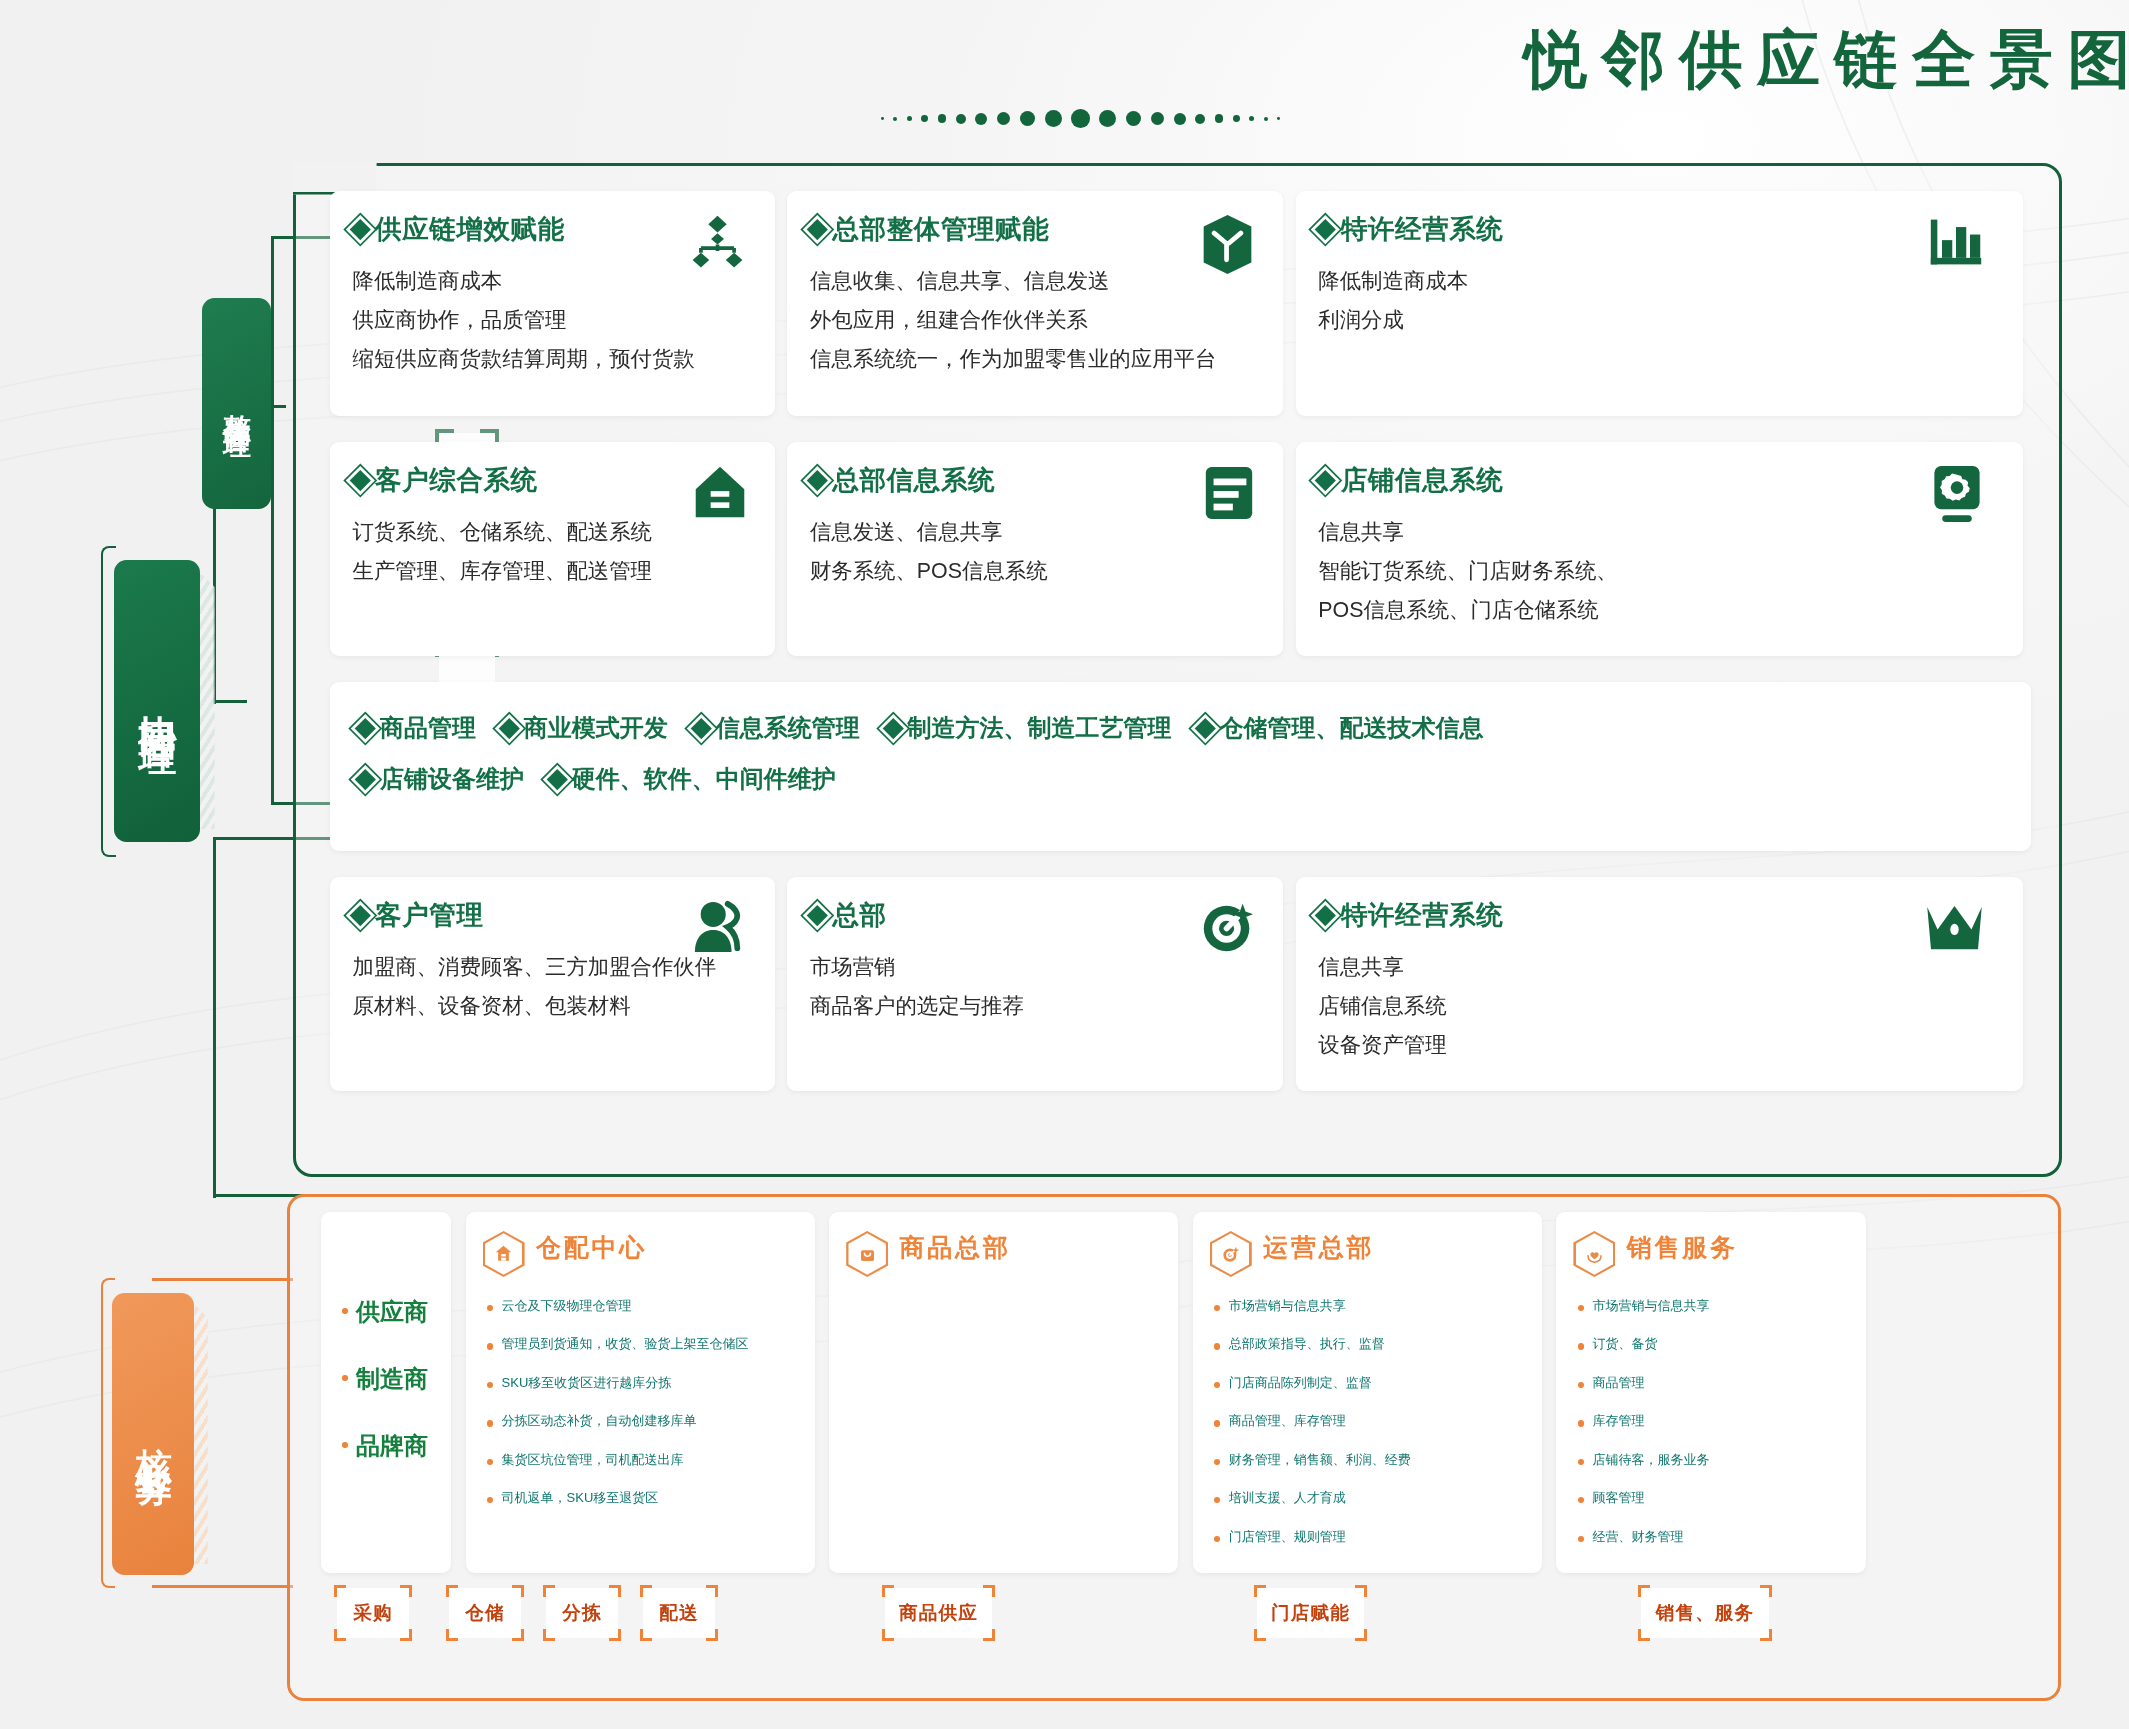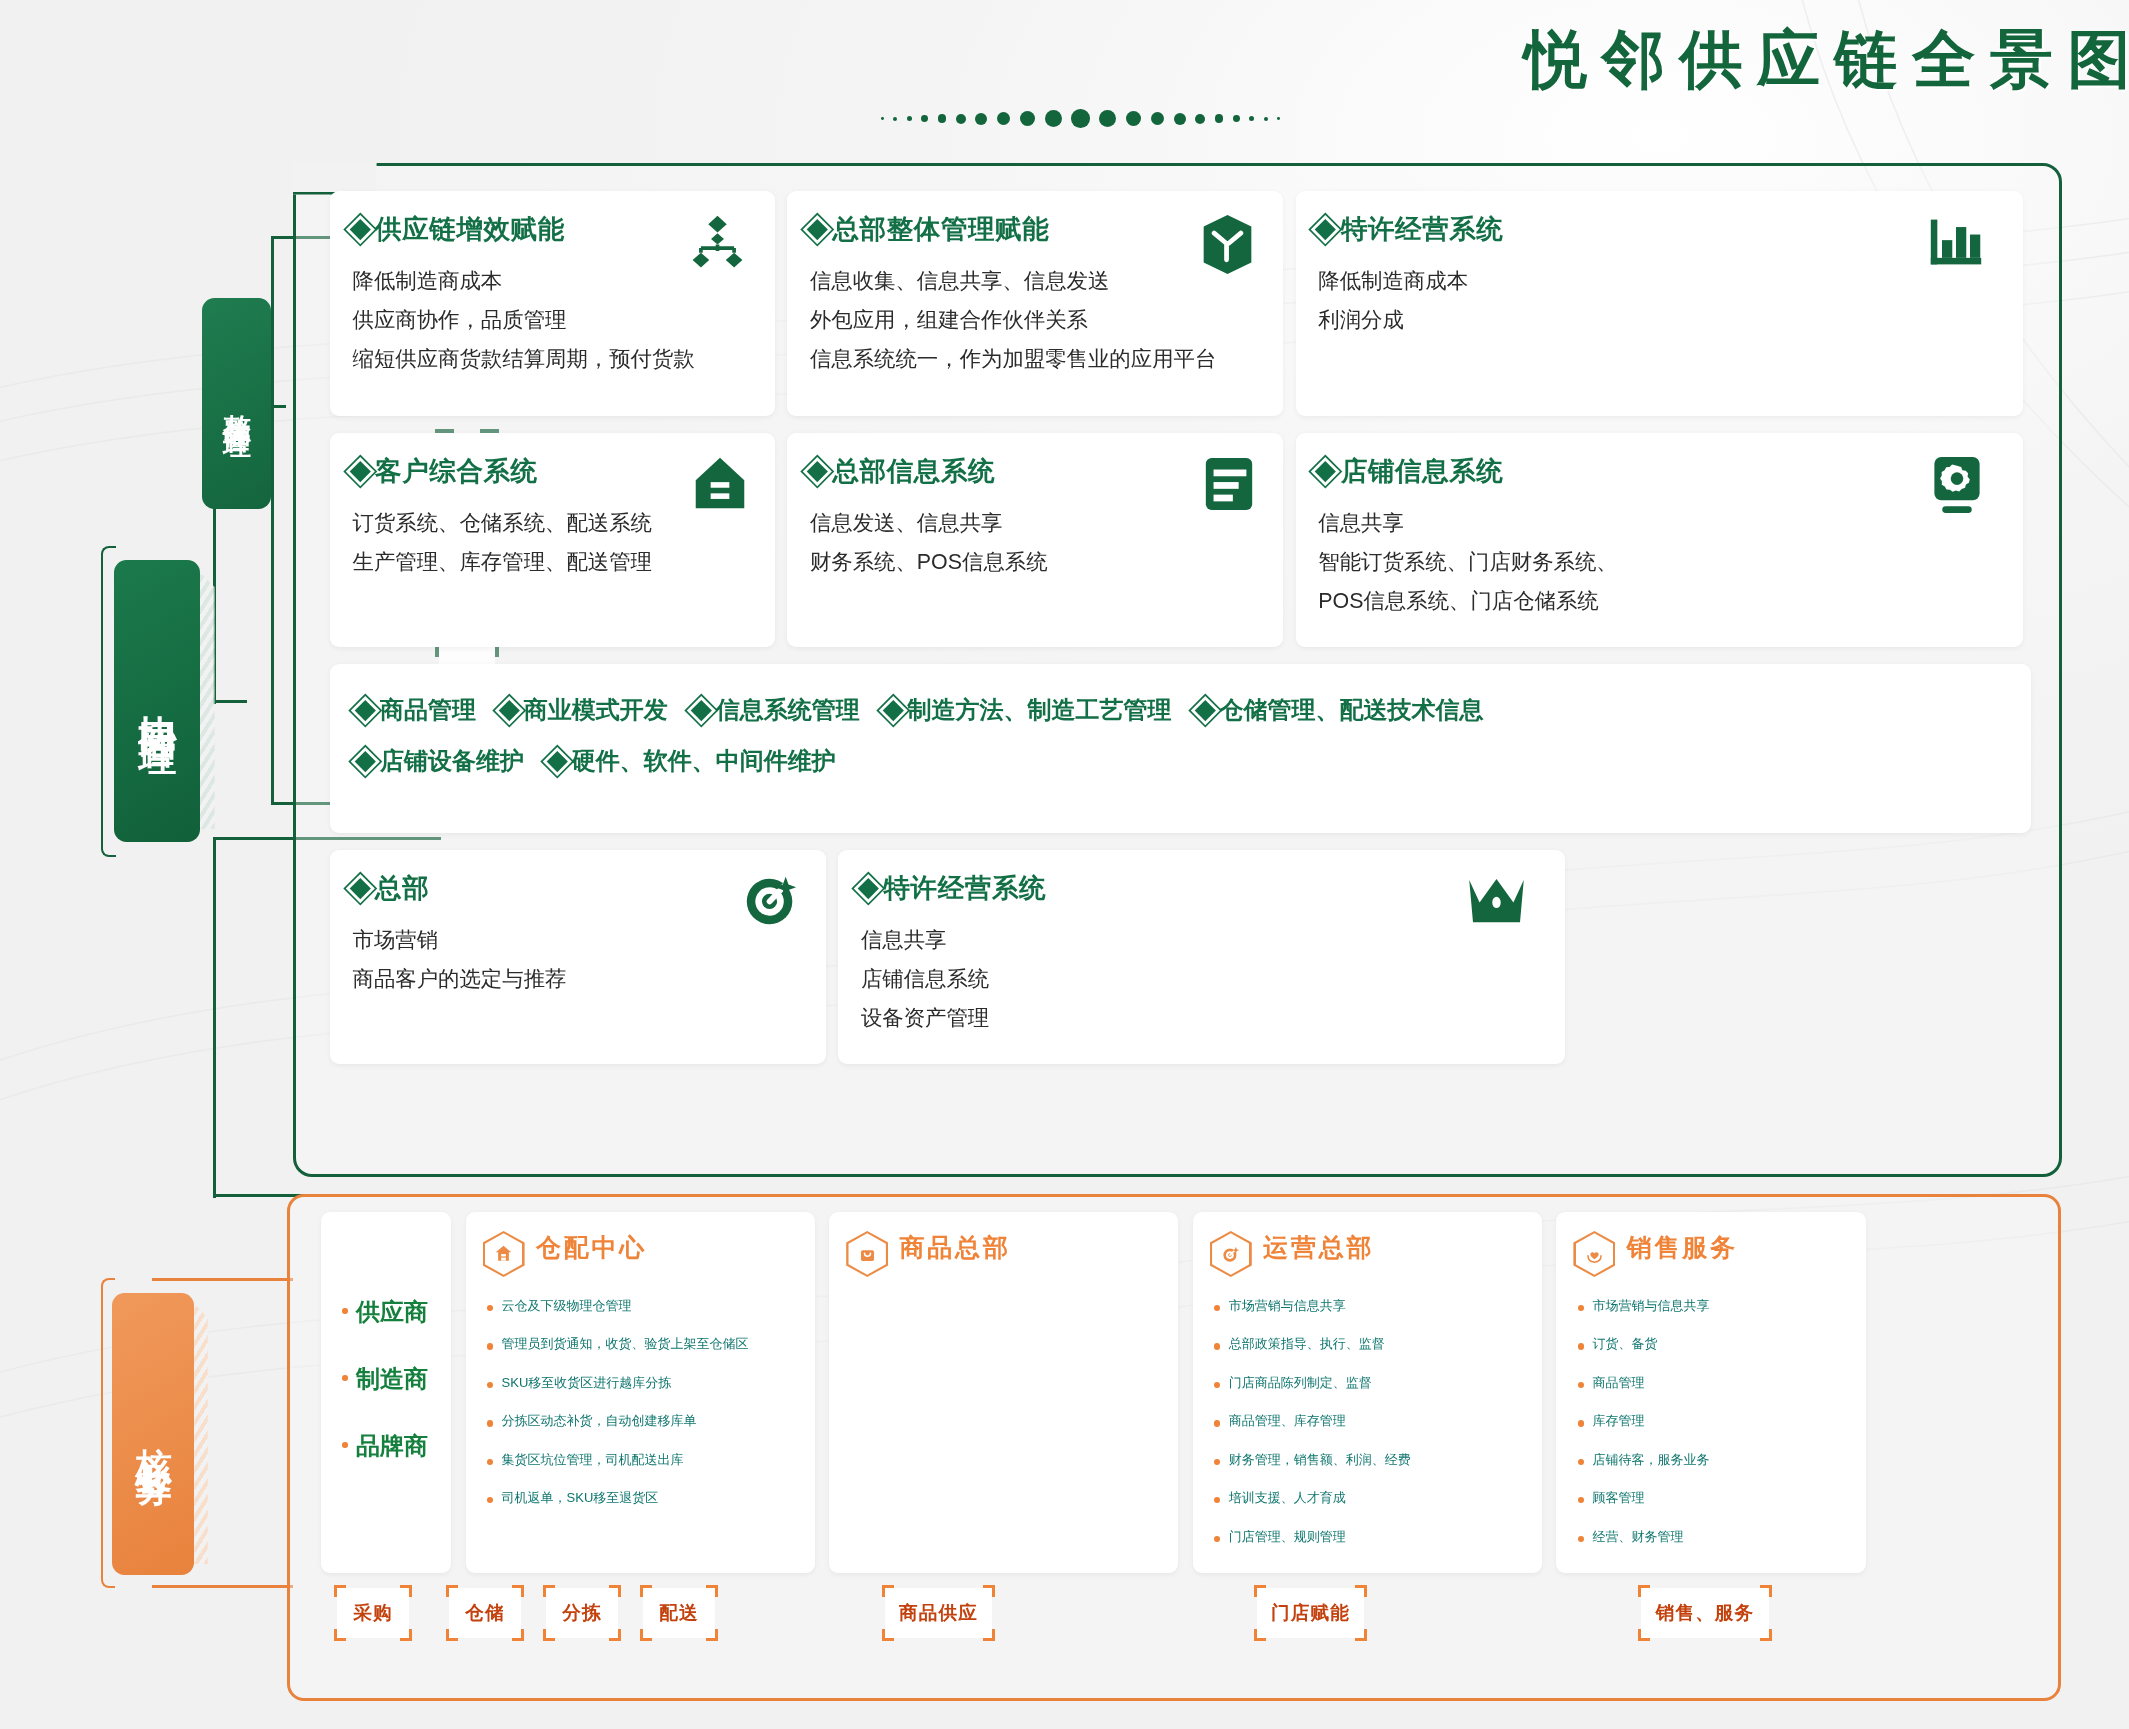--- a/index.html
+++ b/index.html
@@ -77,21 +77,21 @@
     border:3.4px solid #14603b; border-radius:19px;
     background:rgba(248,248,248,.35);
   }
   #green-frame .notch {
     position:absolute; left:-3.4px; top:-3.4px; width:84px; height:32px;
     background:#f2f2f2; border-bottom:3.4px solid #14603b;
     transform-origin:left bottom; clip-path:polygon(0 0,100% 0,100% 100%,0 100%);
   }
 
   .card-grid { position:absolute; left:34px; top:25px; width:1701px; }
-  .card-row { display:flex; gap:12.4px; margin-bottom:17px; }
+  .card-row { display:flex; gap:12.4px; margin-bottom:26px; }
   .gcard {
     background:#fff; border-radius:9px; position:relative;
     box-shadow:0 1.1px 5.6px rgba(0,0,0,.05);
     padding:20px 22.5px 17px 22.5px;
   }
   .gcard.w1 { width:445px; }
   .gcard.w2 { width:496px; }
   .gcard.w3 { width:727px; }
   .gcard.h1 { height:225px; }
   .gcard.h2 { height:214px; }
@@ -429,20 +429,37 @@
               <span class="sw-item">
                   <span class="diamond"></span>
                   <span>硬件、软件、中间件维护</span>
                 </span>
             </div>
           </div>
         </div>
       </div>
 
       <div class="card-row">
+        <div class="gcard w1 h2">
+          <div class="gcard-title">
+            <span class="diamond"></span>
+            <span>客户管理</span>
+          </div>
+          <div class="gcard-lines">
+            <div>加盟商、消费顾客、三方加盟合作伙伴</div>
+            <div>原材料、设备资材、包装材料</div>
+          </div>
+          <div class="gcard-icon">
+            <svg width="56" height="54" viewBox="0 0 58 56" fill="#14663e">
+              <circle cx="23" cy="15" r="13"></circle>
+              <path d="M4 54 C4 38 13 31 23 31 C33 31 42 38 42 54 Z"></path>
+              <path d="M38 4 C46 8 48 14 48 16 C48 19 46 25 38 28 C44 33 48 41 48 50" stroke="#14663e" stroke-width="6" fill="none" stroke-linecap="round"></path>
+            </svg>
+          </div>
+        </div>
 
         <div class="gcard w2 h2">
           <div class="gcard-title">
             <span class="diamond"></span>
             <span>总部</span>
           </div>
           <div class="gcard-lines">
             <div>市场营销</div>
             <div>商品客户的选定与推荐</div>
           </div>

